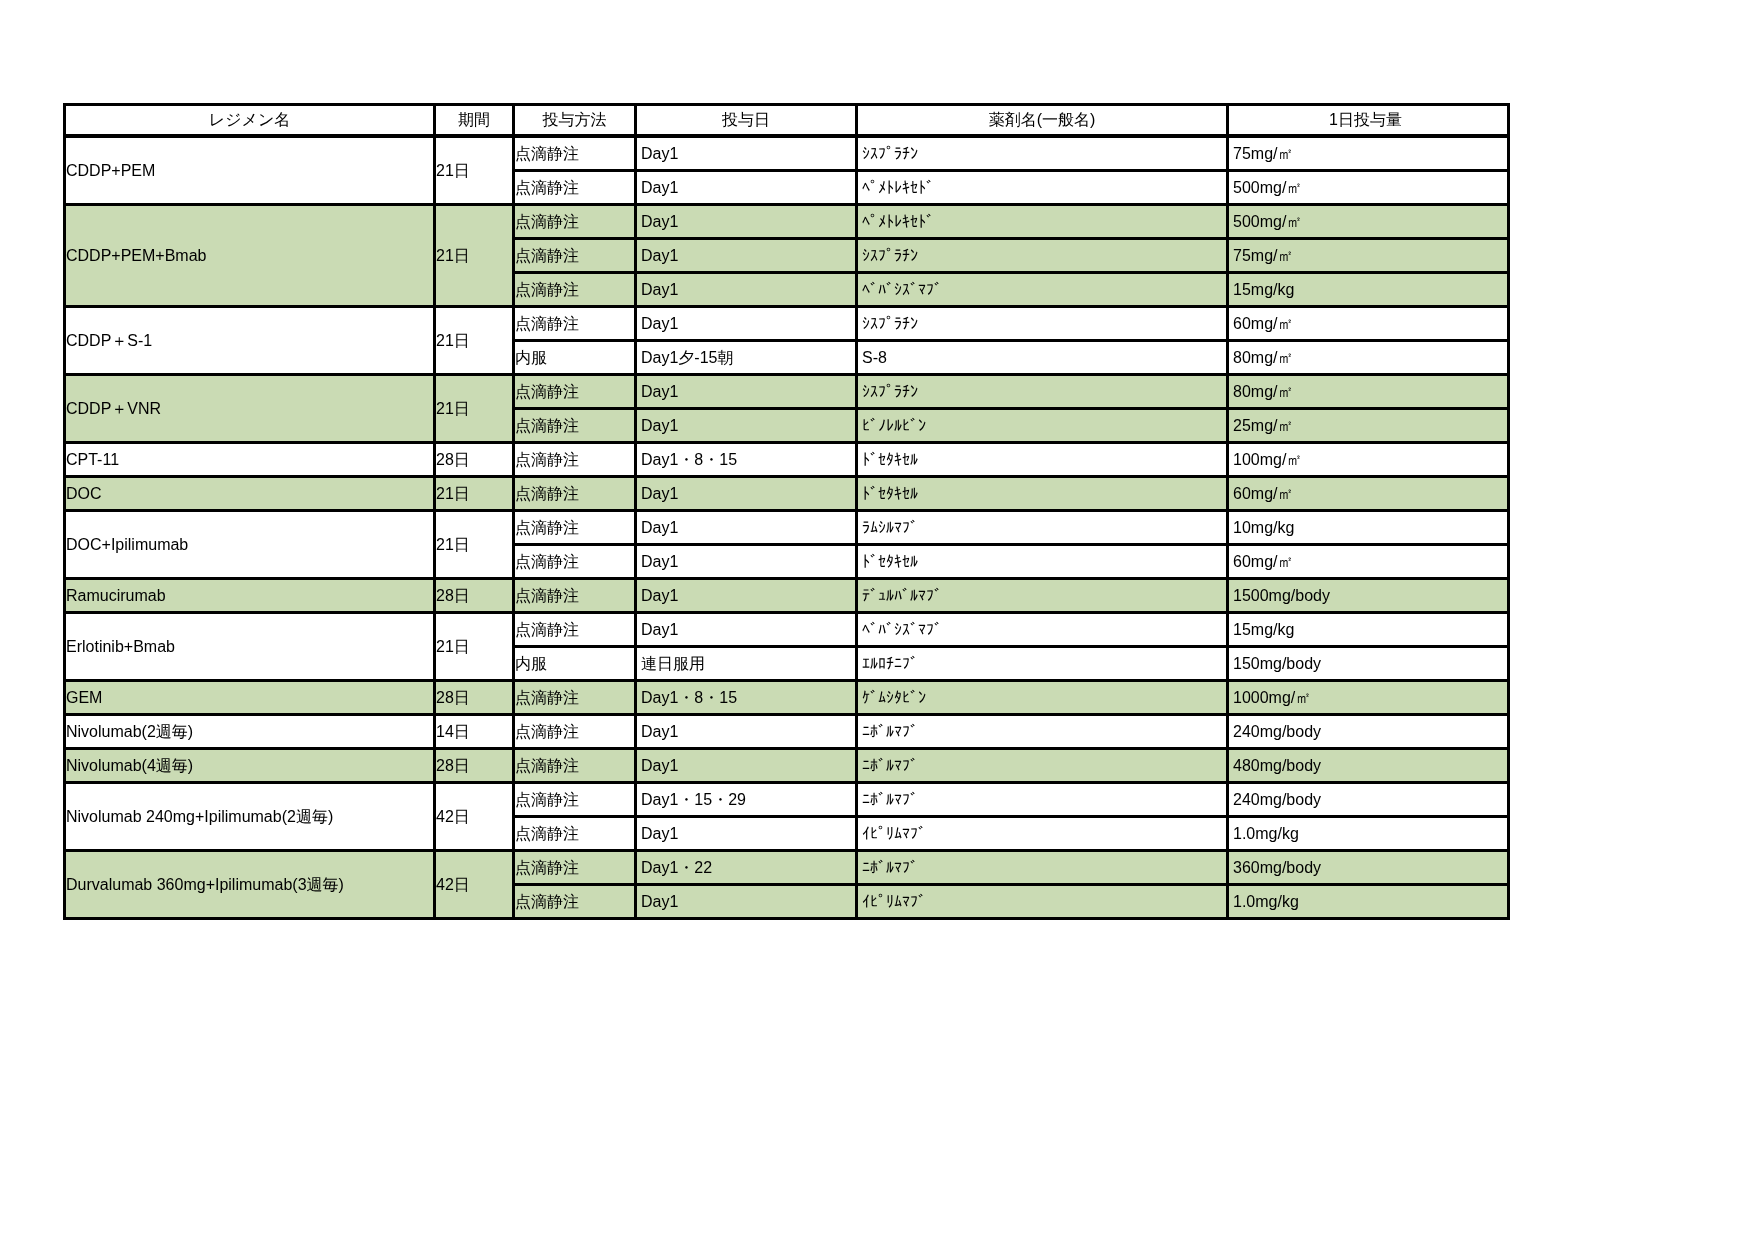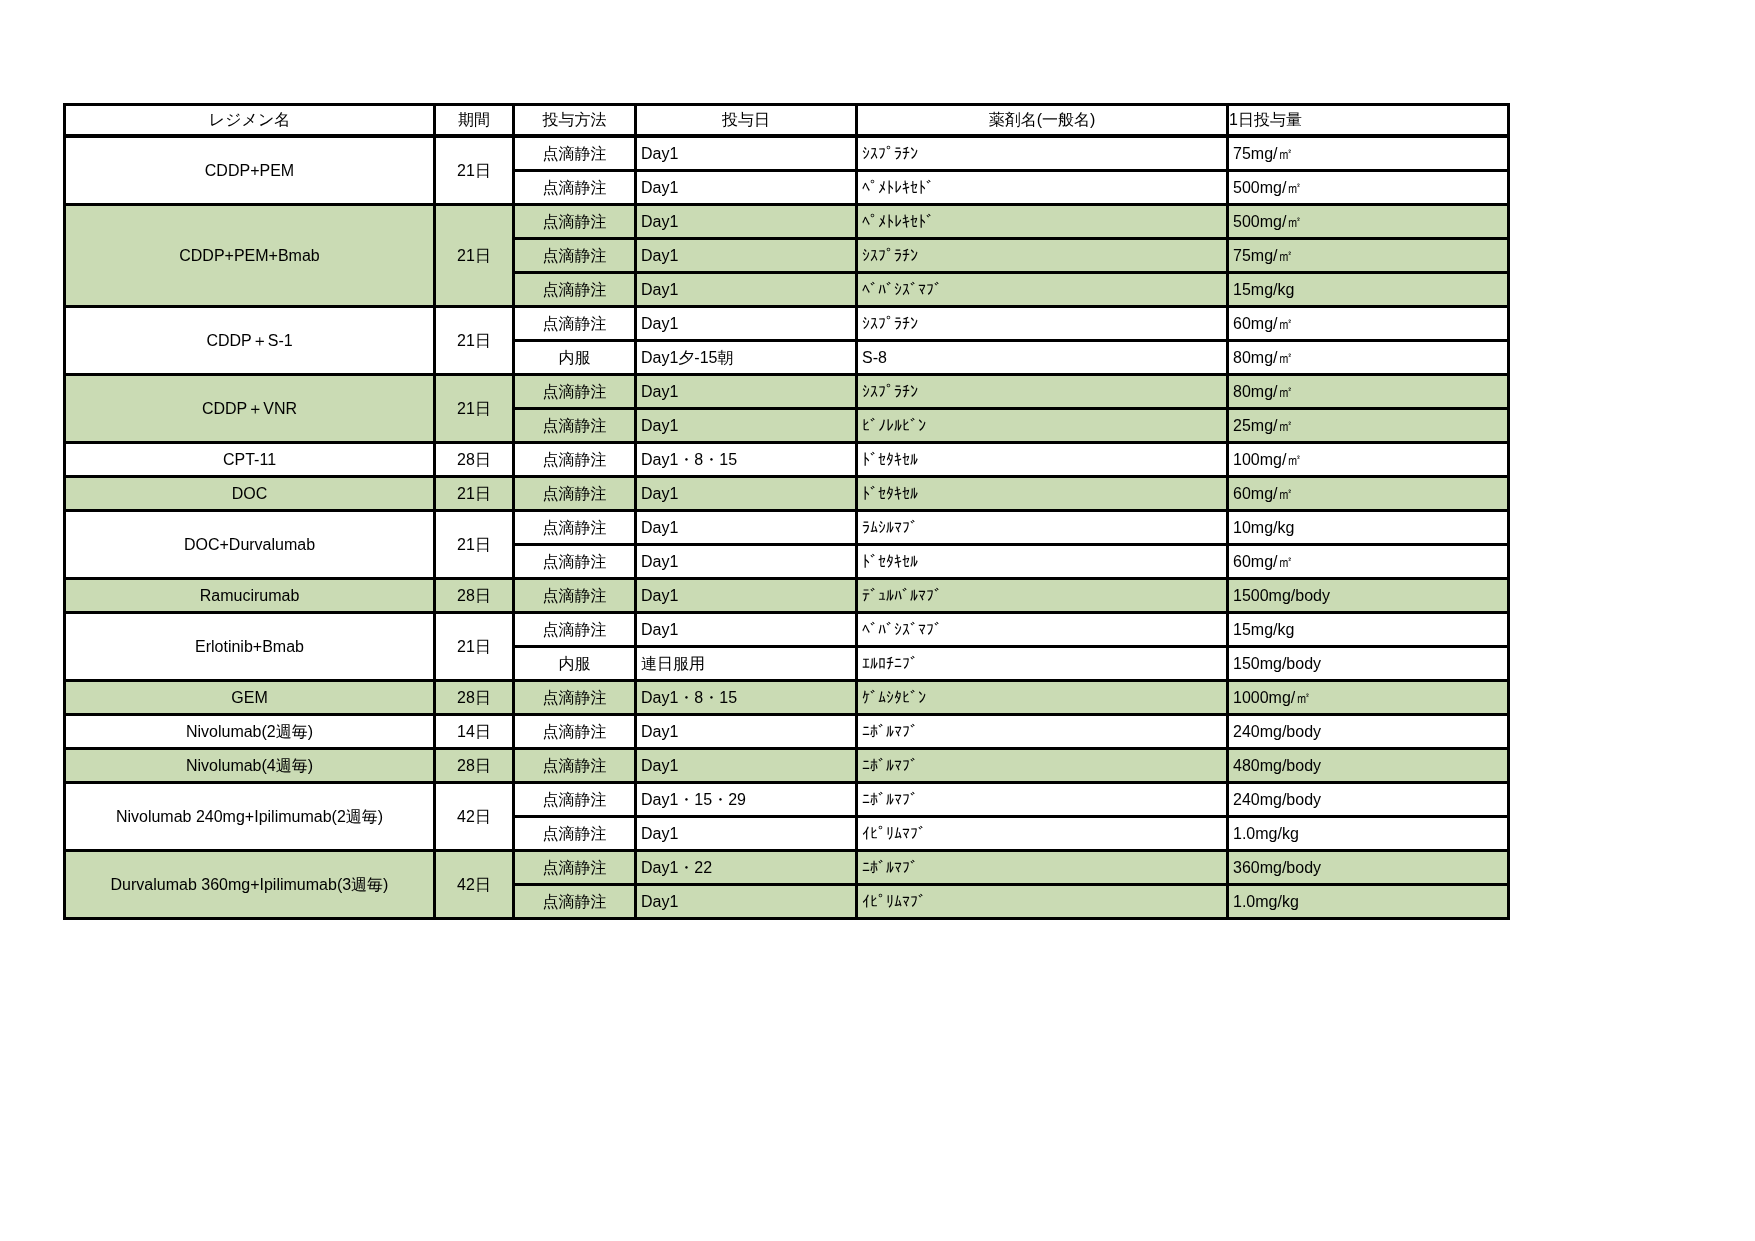--- a/index.html
+++ b/index.html
@@ -34,24 +34,24 @@
     overflow:hidden;
     white-space:nowrap;
     background:#ffffff;
   }
   thead th{
     border-bottom:4px solid #000;
     text-align:center;
     height:28px;
   }
   thead th.h-dose{
-    text-align:left;
+    text-align:center;
     padding-right:5px;
   }
-  td.name, td.period, td.method{ text-align:center; }
+  td.name, td.period, td.method{ text-align:left; }
   td.days, td.drug, td.dose{
     text-align:left;
     padding-left:4px;
   }
   tr.shaded td{ background:#cadbb4; }
 </style>
 </head>
 <body>
 
 <div class="sheet">
@@ -147,21 +147,21 @@
         </tr>
         <tr class="shaded">
           <td class="name">DOC</td>
           <td class="period">21日</td>
           <td class="method">点滴静注</td>
           <td class="days">Day1</td>
           <td class="drug">ﾄﾞｾﾀｷｾﾙ</td>
           <td class="dose">60mg/㎡</td>
         </tr>
         <tr>
-          <td class="name" rowspan="2">DOC+Durvalumab</td>
+          <td class="name" rowspan="2">DOC+Ipilimumab</td>
           <td class="period" rowspan="2">21日</td>
           <td class="method">点滴静注</td>
           <td class="days">Day1</td>
           <td class="drug">ﾗﾑｼﾙﾏﾌﾞ</td>
           <td class="dose">10mg/kg</td>
         </tr>
         <tr>
           <td class="method">点滴静注</td>
           <td class="days">Day1</td>
           <td class="drug">ﾄﾞｾﾀｷｾﾙ</td>

